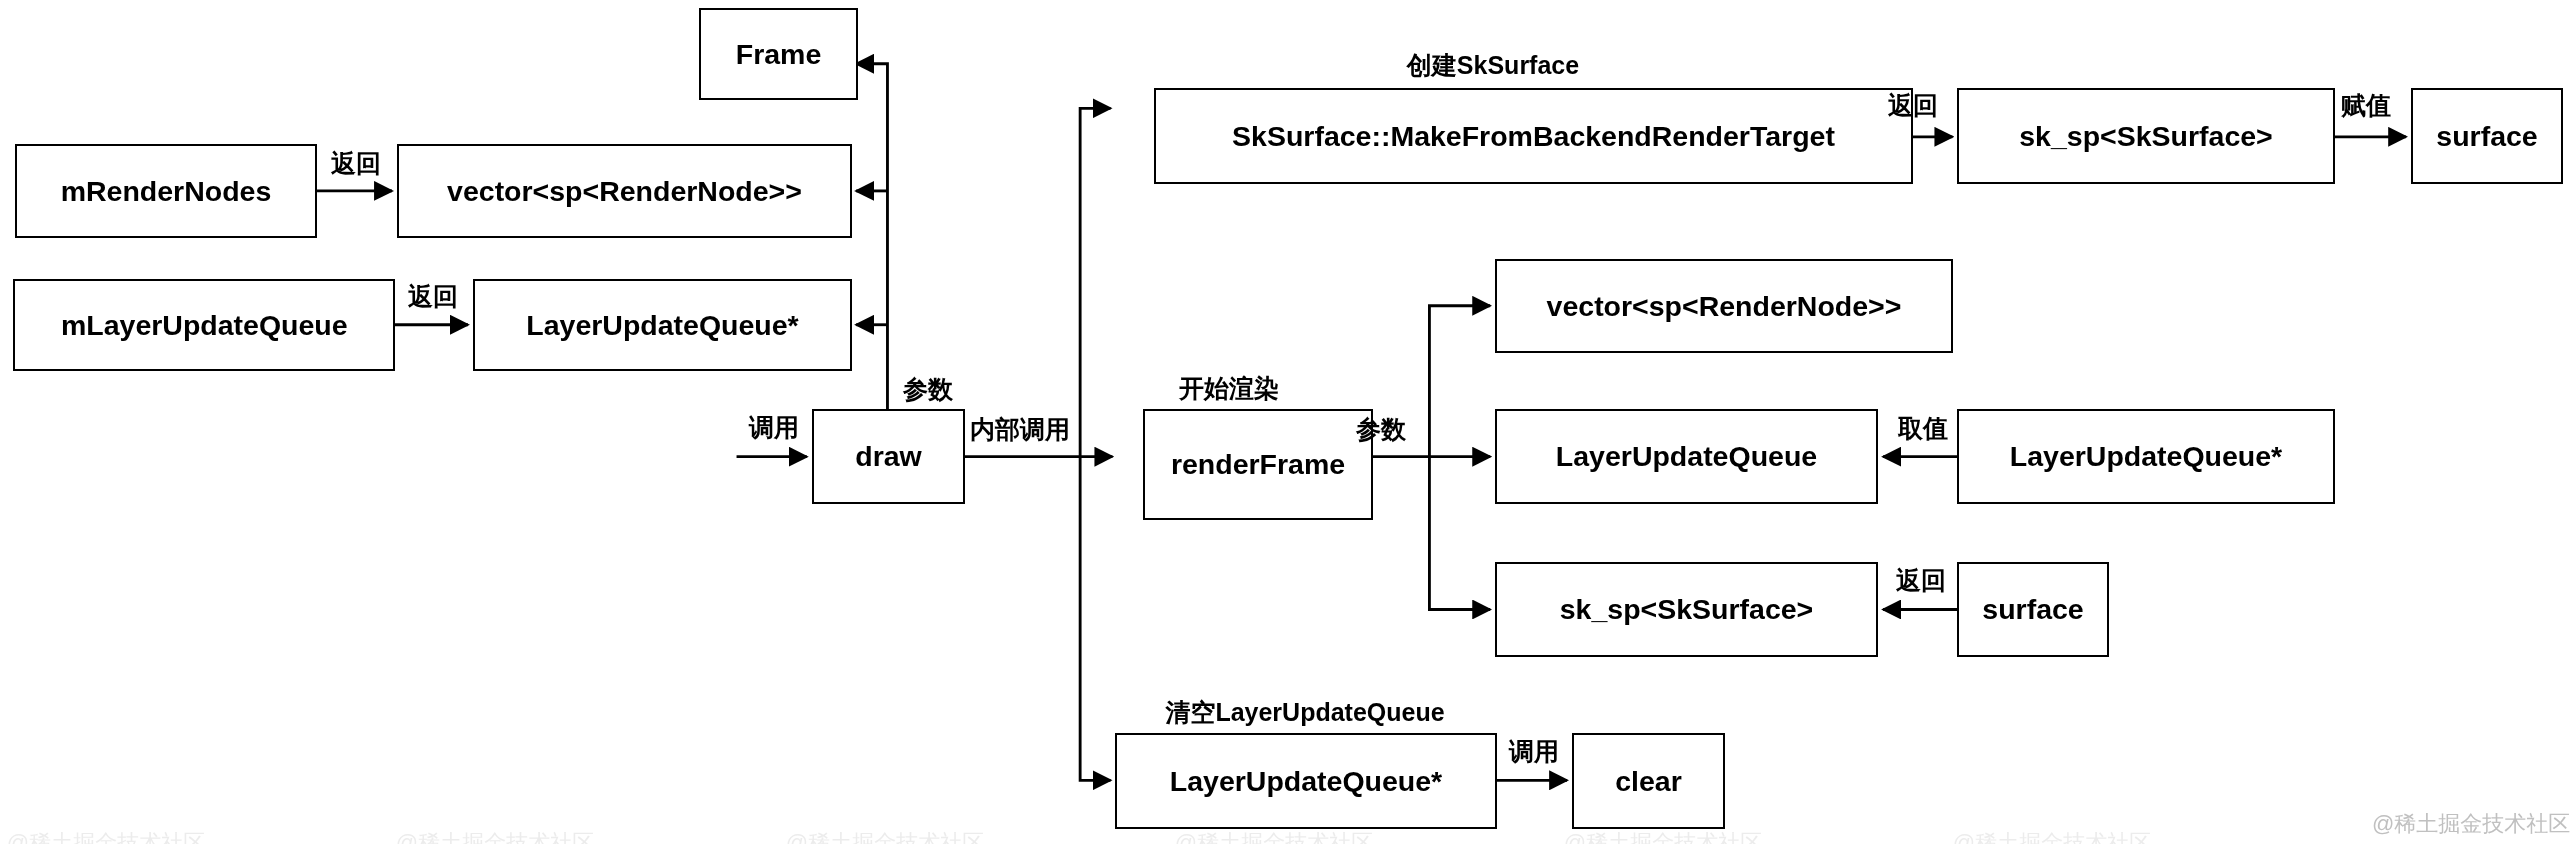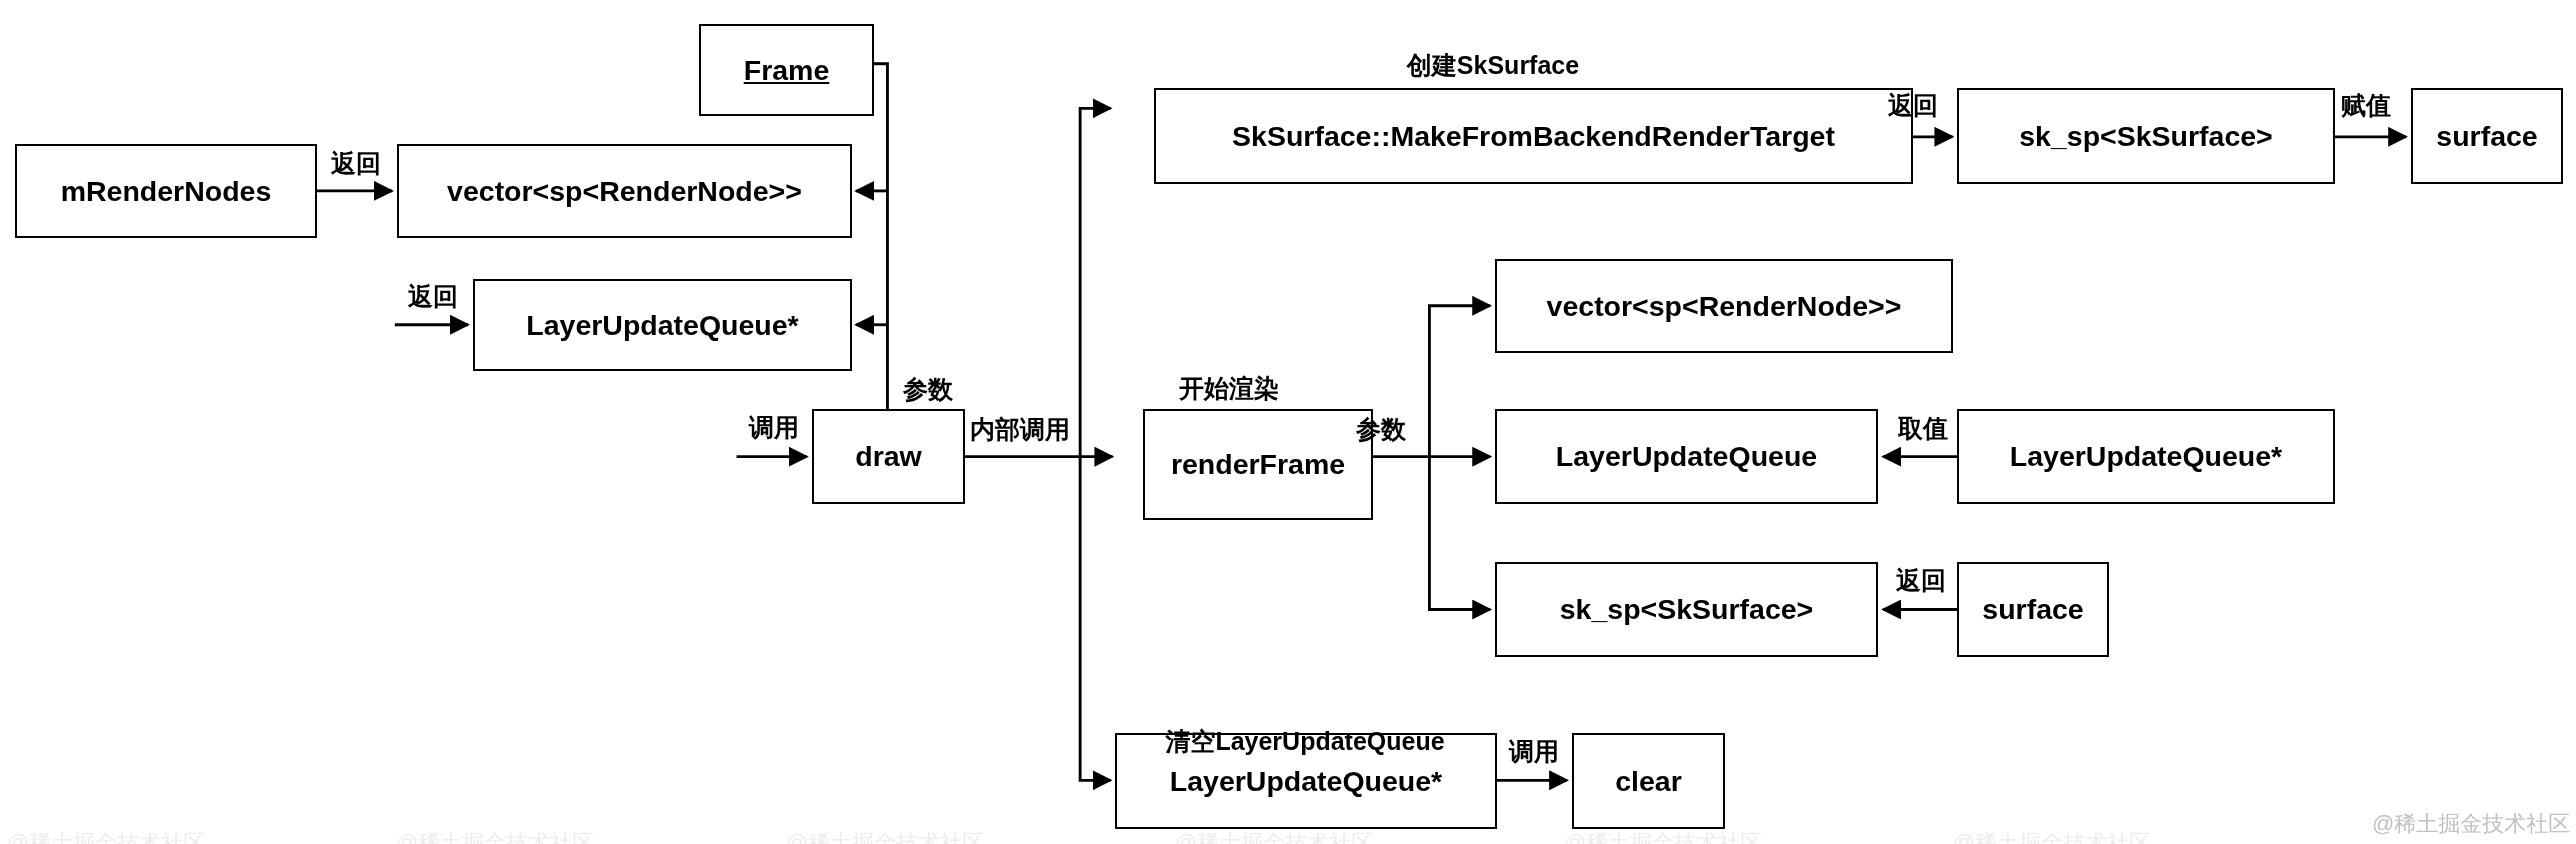--- a/index.html
+++ b/index.html
@@ -51,21 +51,21 @@
   }
   .wm-faint {
     position: absolute;
     top: 828px;
     transform: translateX(-50%);
     font-size: 22px;
     color: rgba(170,170,170,0.22);
     white-space: nowrap;
   }
   
-  .n-frame          { left: 699px;  top: 24px;  width: 175px; height: 92px; text-decoration: underline;  }
+  .n-frame          { left: 699px;  top: 8px;  width: 159px; height: 92px;  }
   .n-mrn            { left: 15px;   top: 144px; width: 302px; height: 94px;  }
   .n-vec-top        { left: 397px;  top: 144px; width: 455px; height: 94px;  }
   .n-mluq           { left: 13.3px;   top: 279px; width: 382px; height: 92px;  }
   .n-luqptr-top     { left: 473px;  top: 279px; width: 379px; height: 92px;  }
   .n-pipeline       { left: 355px;  top: 409px; width: 382px; height: 95px; }
   .n-draw           { left: 812px;  top: 409px; width: 153px; height: 95px; }
   .n-renderframe    { left: 1117px; top: 409px; width: 230px; height: 111px; margin-left: 26px; }
   .n-mfbrt          { left: 1115px; top: 88px;  width: 759px; height: 96px; margin-left: 39px; }
   .n-sksp-top       { left: 1957px; top: 88px;  width: 378px; height: 96px; }
   .n-surface-top    { left: 2411px; top: 88px;  width: 152px; height: 96px; }
@@ -82,21 +82,21 @@
   .l-call1          { left: 774px;  top: 427px; }
   .l-params1        { left: 928px;  top: 389px; }
   .l-internal-call  { left: 1020px; top: 429px; }
   .l-start-render   { left: 1229px; top: 388px; }
   .l-params2        { left: 1381px; top: 429px; }
   .l-create-sks     { left: 1493px; top: 65px;  }
   .l-return-top     { left: 1913px; top: 105px; }
   .l-assign         { left: 2366px; top: 105px; }
   .l-getvalue       { left: 1923px; top: 428px; }
   .l-return-bottom  { left: 1921px; top: 580px; }
-  .l-clear-cap      { left: 1305px; top: 712px; margin-top: 29px; }
+  .l-clear-cap      { left: 1305px; top: 712px; }
   .l-call2          { left: 1534px; top: 751px; }
 </style>
 </head>
 <body>
 
 <div class="canvas">
 
   <svg class="edges-layer" width="2576" height="845" viewBox="0 0 2714 890" fill="none" stroke="#000000" stroke-width="3">
     <defs>
       <marker id="arw" viewBox="0 0 10 10" refX="9" refY="5" markerWidth="7" markerHeight="7" orient="auto-start-reverse">
@@ -118,20 +118,21 @@
     <path d="M1506,481 V322 H1570" marker-end="url(#arw)"></path>
     <path d="M1506,481 V642 H1570" marker-end="url(#arw)"></path>
     <path d="M2062,481 H1984" marker-end="url(#arw)"></path>
     <path d="M2062,642 H1984" marker-end="url(#arw)"></path>
     <path d="M1577,822 H1651" marker-end="url(#arw)"></path>
   </svg>
 
   <div class="box n-frame">Frame</div>
   <div class="box n-mrn">mRenderNodes</div>
   <div class="box n-vec-top">vector&lt;sp&lt;RenderNode&gt;&gt;</div>
+  <div class="box n-mluq">mLayerUpdateQueue</div>
   <div class="box n-luqptr-top">LayerUpdateQueue*</div>
   <div class="box n-draw">draw</div>
   <div class="box n-renderframe">renderFrame</div>
   <div class="box n-mfbrt">SkSurface::MakeFromBackendRenderTarget</div>
   <div class="box n-sksp-top">sk_sp&lt;SkSurface&gt;</div>
   <div class="box n-surface-top">surface</div>
   <div class="box n-vec-right">vector&lt;sp&lt;RenderNode&gt;&gt;</div>
   <div class="box n-luq">LayerUpdateQueue</div>
   <div class="box n-luqptr-right">LayerUpdateQueue*</div>
   <div class="box n-sksp-bot">sk_sp&lt;SkSurface&gt;</div>

